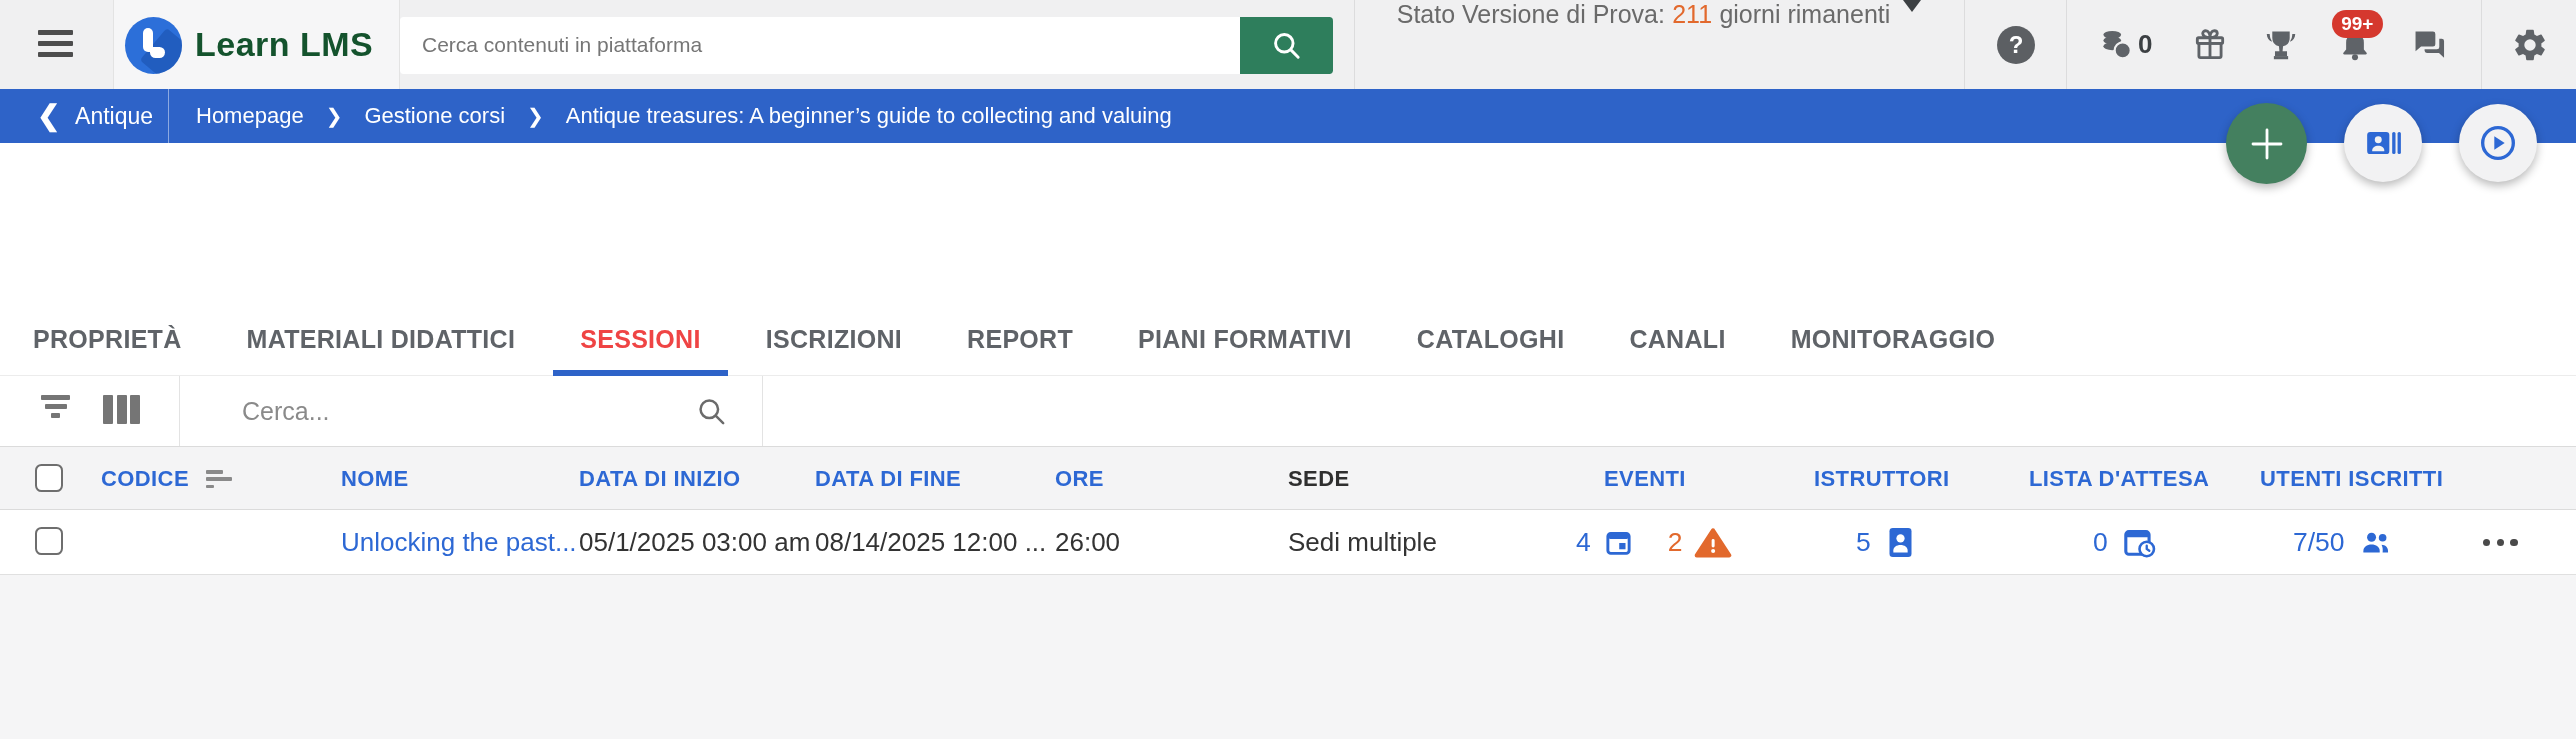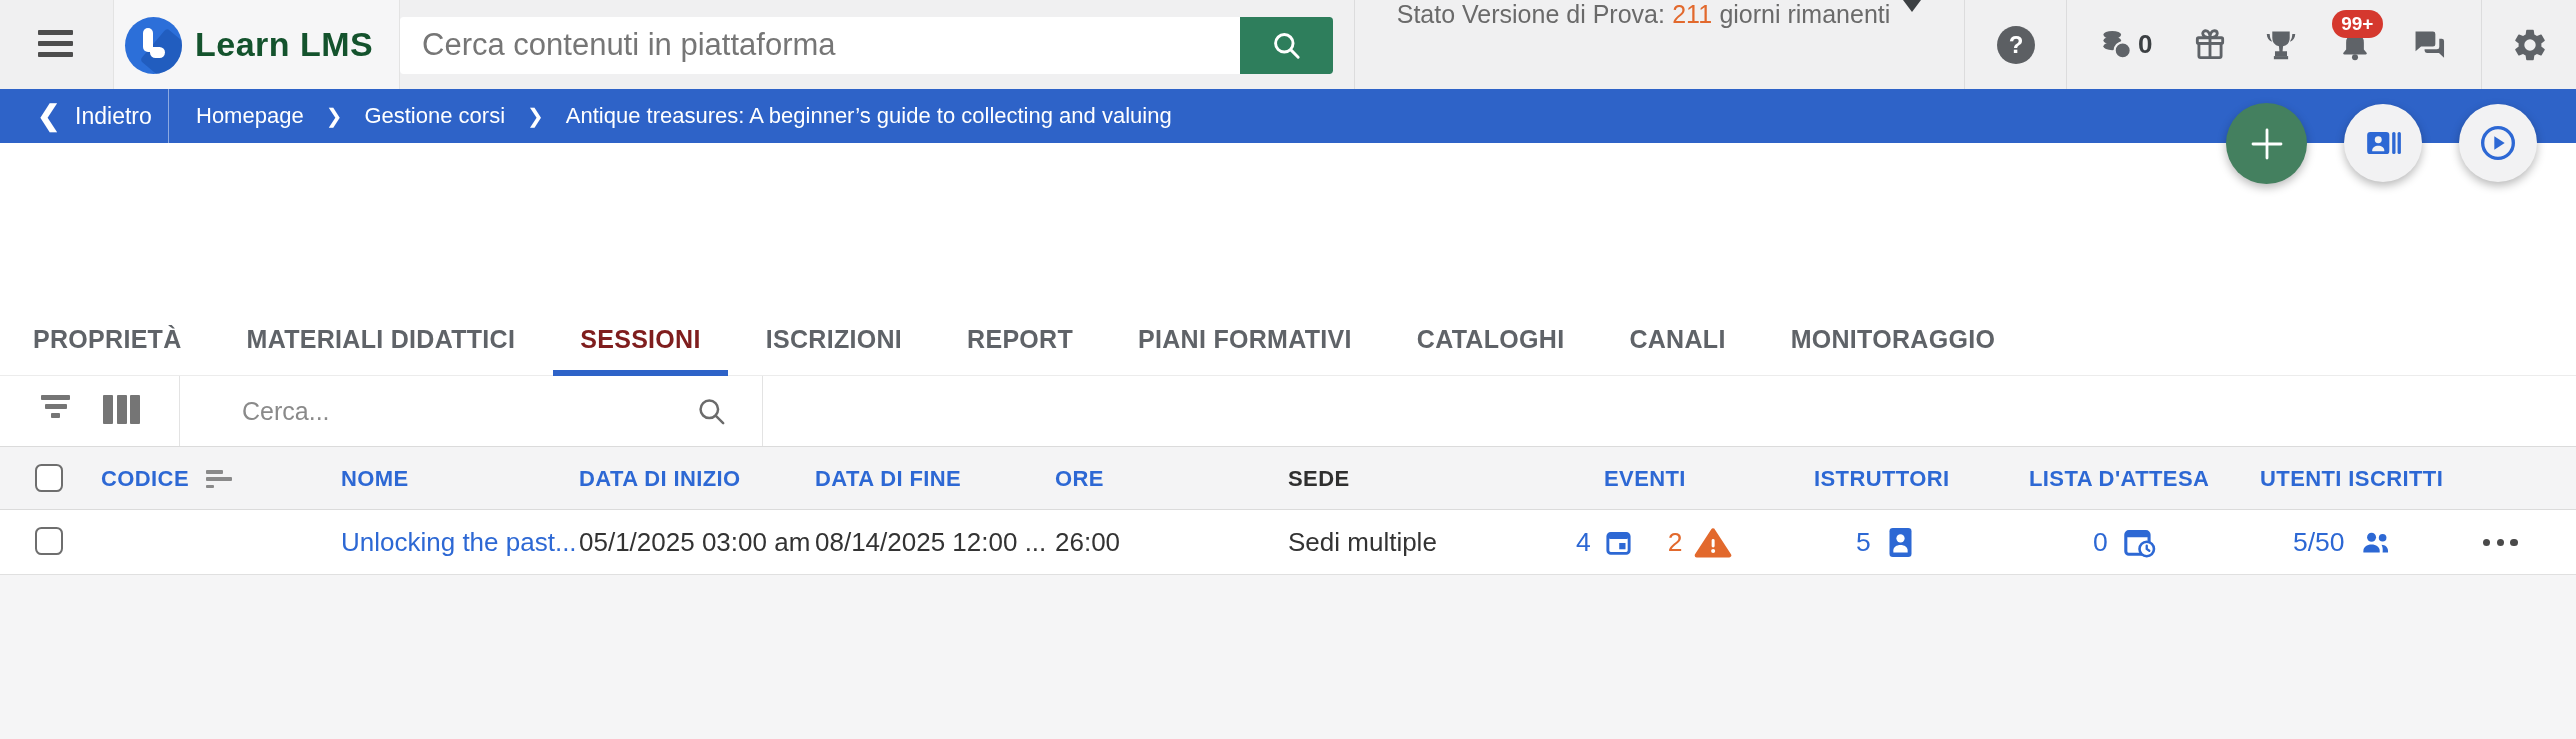--- a/index.html
+++ b/index.html
@@ -10,21 +10,21 @@
   .topbar{position:absolute;left:0;top:0;width:2576px;height:89px;background:#f0f0f1}
   .hamburger{position:absolute;left:38px;top:30px;width:35px;height:28px;cursor:pointer}
   .hamburger i{display:block;width:35px;height:4.6px;background:#4d4d4d;border-radius:0.9px;margin-bottom:6.4px}
   .logo-block{position:absolute;left:113px;top:0;width:287px;height:89px;background:#f6f6f7;border-left:0.9px solid #e3e3e3;border-right:0.9px solid #e3e3e3;display:flex;align-items:center}
   .logo-circle{position:absolute;left:11px;top:16.5px;width:57px;height:57px;border-radius:50%;background:#2c6fd9;overflow:hidden}
   .lg1{position:absolute;left:18.3px;top:11px;width:10px;height:24px;background:#fff;border-radius:5.5px 5.5px 0 5.5px}
   .lg2{position:absolute;left:25px;top:30px;width:14.6px;height:11px;background:#fff;border-radius:1.8px 7.3px 7.3px 7.3px}
   .logo-shadow{position:absolute;left:24px;top:18.3px;width:37px;height:42px;background:rgba(20,70,160,.45);transform:rotate(40deg);border-radius:3.7px}
   .logo-text{position:absolute;left:81px;top:0;height:89px;display:flex;align-items:center;font-size:34px;font-weight:700;color:#14532d;letter-spacing:0.5px}
   .gsearch{position:absolute;left:400px;top:16.5px;height:57px;display:flex}
-  .gsearch-input{width:840px;height:57px;border:none;outline:none;background:#fff;border-radius:3.7px 0 0 3.7px;font-family:"Liberation Sans",sans-serif;font-size:31px;color:#555;padding:0 22px}
+  .gsearch-input{width:840px;height:57px;border:none;outline:none;background:#fff;border-radius:3.7px 0 0 3.7px;font-family:"Liberation Sans",sans-serif;font-size:21px;color:#555;padding:0 22px}
   .gsearch-input::placeholder{color:#767676;opacity:1}
   .gsearch-btn{width:93px;height:57px;border:none;background:#2e7e5c;border-radius:0 3.7px 3.7px 0;display:flex;align-items:center;justify-content:center;cursor:pointer}
   .vdiv{position:absolute;top:0;width:0.9px;height:89px;background:#dcdcdd}
   .status{position:absolute;left:1354px;top:0;width:610px;height:89px;display:flex;align-items:flex-start;justify-content:center;font-size:25px;color:#6a6a6a;cursor:pointer;white-space:nowrap}
   .status .orange{color:#e2692d;margin:0 7.3px}
   .caret{width:0;height:0;border-left:9.2px solid transparent;border-right:9.2px solid transparent;border-top:12px solid #3c4043;margin-left:13px}
   .help-circle{position:absolute;left:1997px;top:26px;width:38px;height:38px;border-radius:50%;background:#5c5f63;color:#fff;font-size:24px;font-weight:700;display:flex;align-items:center;justify-content:center;cursor:pointer}
   .tb-ic{position:absolute;top:26px;width:38px;height:38px;cursor:pointer}
   .tb-ic svg{display:block;width:38px;height:38px}
   .coins-count{position:absolute;left:2138px;top:0;height:89px;display:flex;align-items:center;font-size:26px;font-weight:700;color:#3c4043}
@@ -53,21 +53,21 @@
     background:
       radial-gradient(circle at 72% 88%, rgba(186,156,104,.95) 0 14%, rgba(186,156,104,0) 38%),
       radial-gradient(circle at 18% 16%, #d9ded9 0 20%, rgba(217,222,217,0) 46%),
       radial-gradient(circle at 55% 48%, #39455a 0 46%, #1f2737 78%);}
   .course-title{position:absolute;left:161px;top:178px;font-size:33px;font-weight:700;color:#2a2a2a;white-space:nowrap}
   .course-desc{position:absolute;left:161px;top:223px;font-size:26px;color:#757575;white-space:nowrap}
 
   
   .tabs{position:absolute;left:0;top:302px;width:2576px;height:74px;display:flex;padding-left:5.5px;border-bottom:0.9px solid #ececec;background:#fff}
   .tab{position:relative;height:74px;display:flex;align-items:center;padding:0 27.5px;margin-right:10px;font-size:25px;font-weight:700;color:#5f6368;letter-spacing:0.3px;cursor:pointer;white-space:nowrap}
-  .tab.active{color:#7f1d1d}
+  .tab.active{color:#ef4444}
   .tab.active::after{content:"";position:absolute;left:0;right:0;bottom:0;height:6.4px;background:#2e63c8}
 
   
   .toolbar{position:absolute;left:0;top:376px;width:2576px;height:70px;background:#fff}
   .filter-ic{position:absolute;left:41px;top:19px;width:29px;height:30px;cursor:pointer}
   .filter-ic i{display:block;background:#757575;height:4.6px;border-radius:0.9px;margin:0 auto 4.6px}
   .filter-ic i:nth-child(1){width:29px}
   .filter-ic i:nth-child(2){width:22px}
   .filter-ic i:nth-child(3){width:8.2px}
   .cols-ic{position:absolute;left:103px;top:19px;width:38px;height:29px;display:flex;gap:3.7px;cursor:pointer}
@@ -185,21 +185,21 @@
   <div class="tb-ic" style="left:2511px">
     <svg viewBox="0 0 24 24" fill="#5f6368">
         <path d="M19.14 12.94c.04-.3.06-.61.06-.94s-.02-.64-.07-.94l2.03-1.58a.49.49 0 0 0 .12-.61l-1.92-3.32a.49.49 0 0 0-.59-.22l-2.39.96a7.06 7.06 0 0 0-1.62-.94l-.36-2.54a.48.48 0 0 0-.48-.41h-3.84a.48.48 0 0 0-.47.41l-.36 2.54c-.59.24-1.13.57-1.62.94l-2.39-.96a.49.49 0 0 0-.59.22L2.73 8.87c-.12.21-.08.47.12.61l2.03 1.58c-.05.3-.09.63-.09.94s.02.64.07.94l-2.03 1.58a.49.49 0 0 0-.12.61l1.92 3.32c.12.22.37.29.59.22l2.39-.96c.5.38 1.03.7 1.62.94l.36 2.54c.05.24.24.41.48.41h3.84c.24 0 .44-.17.47-.41l.36-2.54c.59-.24 1.13-.56 1.62-.94l2.39.96c.22.08.47 0 .59-.22l1.92-3.32a.49.49 0 0 0-.12-.61zM12 15.6a3.6 3.6 0 1 1 0-7.2 3.6 3.6 0 0 1 0 7.2z"></path>
       </svg>
   </div>
 </div>
 
 <div class="bluebar">
   <div class="bb-back">
     <span class="chev">❮</span>
-    <span class="lbl">Indietro</span>
+    <span class="lbl">Antique</span>
   </div>
   <div class="bb-div"></div>
   <div class="crumbs">
     <span class="crumb">Homepage</span>
     <span class="sep">❯</span>
     <span class="crumb">Gestione corsi</span>
     <span class="sep">❯</span>
     <span class="crumb">Antique treasures: A beginner’s guide to collecting and valuing</span>
   </div>
 </div>
@@ -321,21 +321,21 @@
     <span class="num">0</span>
     <svg class="cell-ic" style="margin-left:14.6px" width="35" height="31" viewBox="0 0 26 24">
         <rect x="2.4" y="3.6" width="18" height="17.5" rx="2.4" fill="none" stroke="#2d68d4" stroke-width="2.4"></rect>
         <rect x="2.4" y="3.6" width="18" height="4.4" rx="2" fill="#2d68d4"></rect>
         <circle cx="18.6" cy="17" r="5.6" fill="#fff" stroke="#2d68d4" stroke-width="2"></circle>
         <path d="M18.6 14.5V17l2 1.4" fill="none" stroke="#2d68d4" stroke-width="1.8" stroke-linecap="round"></path>
       </svg>
   </div>
 
   <div class="td" style="left:2293px">
-    <span class="num">5/50</span>
+    <span class="num">7/50</span>
     <svg class="cell-ic" style="margin-left:14.6px" width="33" height="29" viewBox="0 0 24 22">
         <circle cx="9" cy="7" r="3.4" fill="#2d68d4"></circle>
         <path d="M2.8 17.6c0-3.2 2.7-5 6.2-5s6.2 1.8 6.2 5v.9H2.8z" fill="#2d68d4"></path>
         <circle cx="17.4" cy="7.4" r="2.9" fill="#2d68d4"></circle>
         <path d="M16.6 12.8c2.9.2 4.9 1.9 4.9 4.6v1.1h-4.1c.3-1.9 0-4.2-.8-5.7z" fill="#2d68d4"></path>
       </svg>
   </div>
 
   <div class="dots">
       <i></i>

